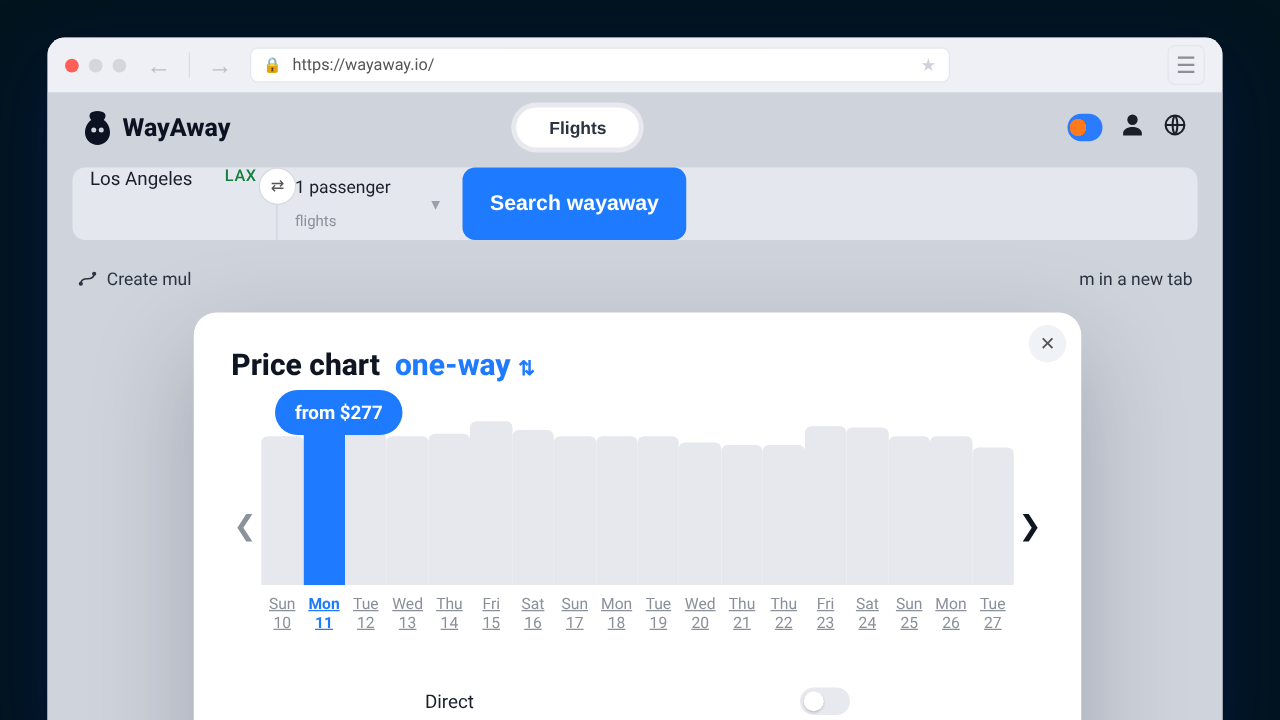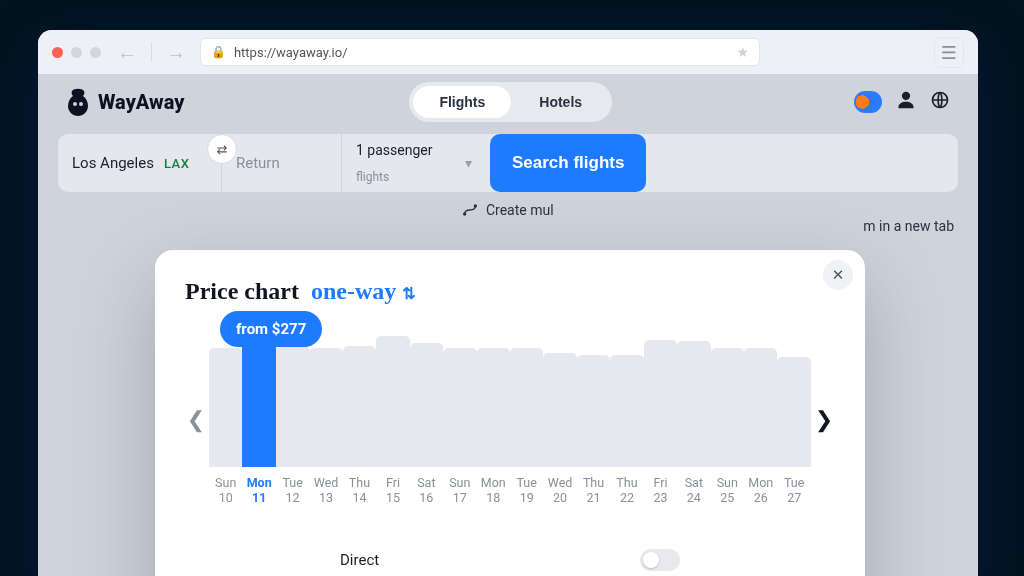--- a/index.html
+++ b/index.html
@@ -106,26 +106,26 @@
     position:relative;
     margin:4px 20px 0 20px;
     background:#e4e7ee;
     border-radius:10px;
     height:58px;
     display:flex;
     align-items:stretch;
     overflow:visible;
   }
   .cell{
-    display:flex;align-items:center;
+    display:flex;align-items:flex-start;
     padding:0 14px;
     border-right:1px solid #cfd3db;
     color:#1a1f2a;
     font-size:15px;
-    gap:10px;
+    gap:26px;
     white-space:nowrap;
   }
   .cell .code{color:#15803d;font-size:13px;font-weight:500;letter-spacing:.5px;}
   .swap{
     width:30px;height:30px;border-radius:50%;
     background:#fff;border:1px solid #d7dae1;
     display:flex;align-items:center;justify-content:center;
     font-size:13px;color:#555;
     position:relative;
     margin:0 -15px;
@@ -145,24 +145,23 @@
     font-weight:700;
     font-size:17px;
     padding:0 22px;
     cursor:pointer;
   }
 
   .under-row{
     position:relative;
     display:flex;
     align-items:center;
-    padding:10px 24px;
+    padding:24px 24px;
     font-size:14px;
     color:#2b3240;
-    flex-direction:column;
   }
   .under-row .right{margin-left:auto;}
 
   
   .modal{
     position:absolute;
     left:117px;
     top:176px;
     width:710px;
     height:420px;
@@ -170,21 +169,21 @@
     border-radius:18px;
     box-shadow:0 30px 80px rgba(20,30,60,.25);
     padding:28px 30px 10px 30px;
   }
   .close{
     position:absolute;top:10px;right:12px;
     width:30px;height:30px;border-radius:50%;
     background:#f1f2f5;display:flex;align-items:center;justify-content:center;
     color:#555;font-size:15px;cursor:pointer;border:none;
   }
-  .title{font-size:24px;font-weight:800;color:#101522;font-family:Liberation Serif, serif;}
+  .title{font-size:24px;font-weight:800;color:#101522;}
   .title .mode{color:#1e7bff;font-weight:800;margin-left:6px;}
   .title .sort{color:#1e7bff;font-size:16px;margin-left:2px;}
 
   .chartwrap{
     position:relative;
     margin-top:30px;
     height:170px;
     display:flex;
     align-items:flex-end;
   }
@@ -196,34 +195,35 @@
   }
   .arrowbtn.right{color:#101522;}
   .bars{
     flex:1;
     display:flex;
     align-items:flex-end;
     gap:0;
     padding:0 2px;
     height:100%;
     position:relative;
+    justify-content:center;
   }
   .barcol{
     flex:1;
     display:flex;flex-direction:column;align-items:center;
     height:100%;
     position:relative;
   }
   .bar{
     width:100%;
     background:#e6e8ee;
     border-radius:5px 5px 0 0;
   }
   .bar.sel{background:#1e7bff;}
-  .lbl{margin-top:8px;text-align:center;font-size:12.5px;color:#8a8f99;line-height:1.2;}
+  .lbl{margin-top:8px;text-align:center;font-size:12.5px;color:#8a8f99;line-height:1.2;text-decoration:underline;}
   .lbl.sel{color:#1e7bff;font-weight:700;}
   .tooltip{
     position:absolute;
     top:-24px;
     left:13px;
     background:#1e7bff;
     color:#fff;
     font-weight:700;
     font-size:15px;
     padding:9px 16px;
@@ -284,21 +284,20 @@
 
     <div class="header">
       <div class="logo">
         <svg viewBox="0 0 24 28">
             <path fill="#0c1222" d="M6 3c2-3 10-3 12 0 1 2 0 4-1 5 3 2 5 6 5 10 0 6-5 10-10 10S2 24 2 18c0-4 2-8 5-10-1-1-2-3-1-5zM9 14a2 2 0 100 4 2 2 0 000-4zm6 0a2 2 0 100 4 2 2 0 000-4z"></path>
           </svg>
         <span>WayAway</span>
       </div>
       <div class="seg">
         <button class="active">Flights</button>
-        <button>Hotels</button>
       </div>
       <div class="header-right">
         <div class="swirl"></div>
         <span class="usericon">
           <svg width="20" height="20" viewBox="0 0 24 24">
               <path fill="#1a1f2a" d="M12 12a5 5 0 100-10 5 5 0 000 10zm0 2c-5 0-9 2.5-9 6v2h18v-2c0-3.5-4-6-9-6z"></path>
             </svg>
         </span>
         <span class="globeicon">
           <svg width="20" height="20" viewBox="0 0 24 24">
@@ -308,29 +307,26 @@
         </span>
       </div>
     </div>
 
     <div class="searchrow">
       <div class="cell" style="width:164px">
         <span>Los Angeles</span>
         <span class="code">LAX</span>
       </div>
       <div class="swap">⇄</div>
-      <div class="cell placeholder" style="width:120px">
-        <span>Return</span>
-      </div>
       <div class="cell pax" style="width:140px;position:relative;border-right:none">
         <span>1 passenger</span>
         <span class="sub">flights</span>
         <span class="chev">▾</span>
       </div>
-      <button class="searchbtn">Search flights</button>
+      <button class="searchbtn">Search wayaway</button>
     </div>
 
     <div class="under-row">
       <span>
         <svg width="16" height="14" viewBox="0 0 24 20" style="vertical-align:-2px;margin-right:4px">
             <path d="M4 16c0-6 6-6 8-6s8 0 8-6" fill="none" stroke="#2b3240" stroke-width="2"></path>
             <circle cx="4" cy="16" r="2.5" fill="#2b3240"></circle>
             <circle cx="20" cy="4" r="2.5" fill="#2b3240"></circle>
           </svg>
         <span>Create mul</span>

